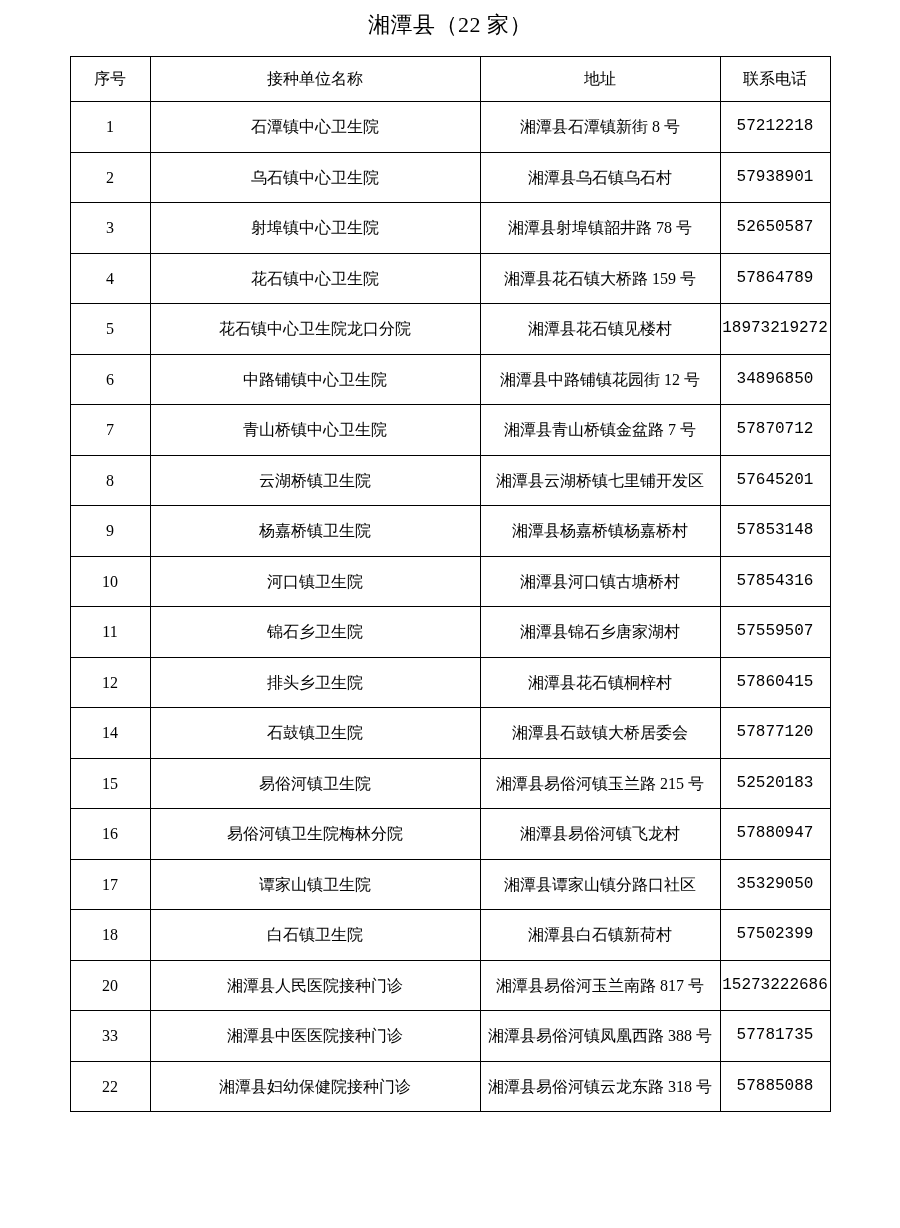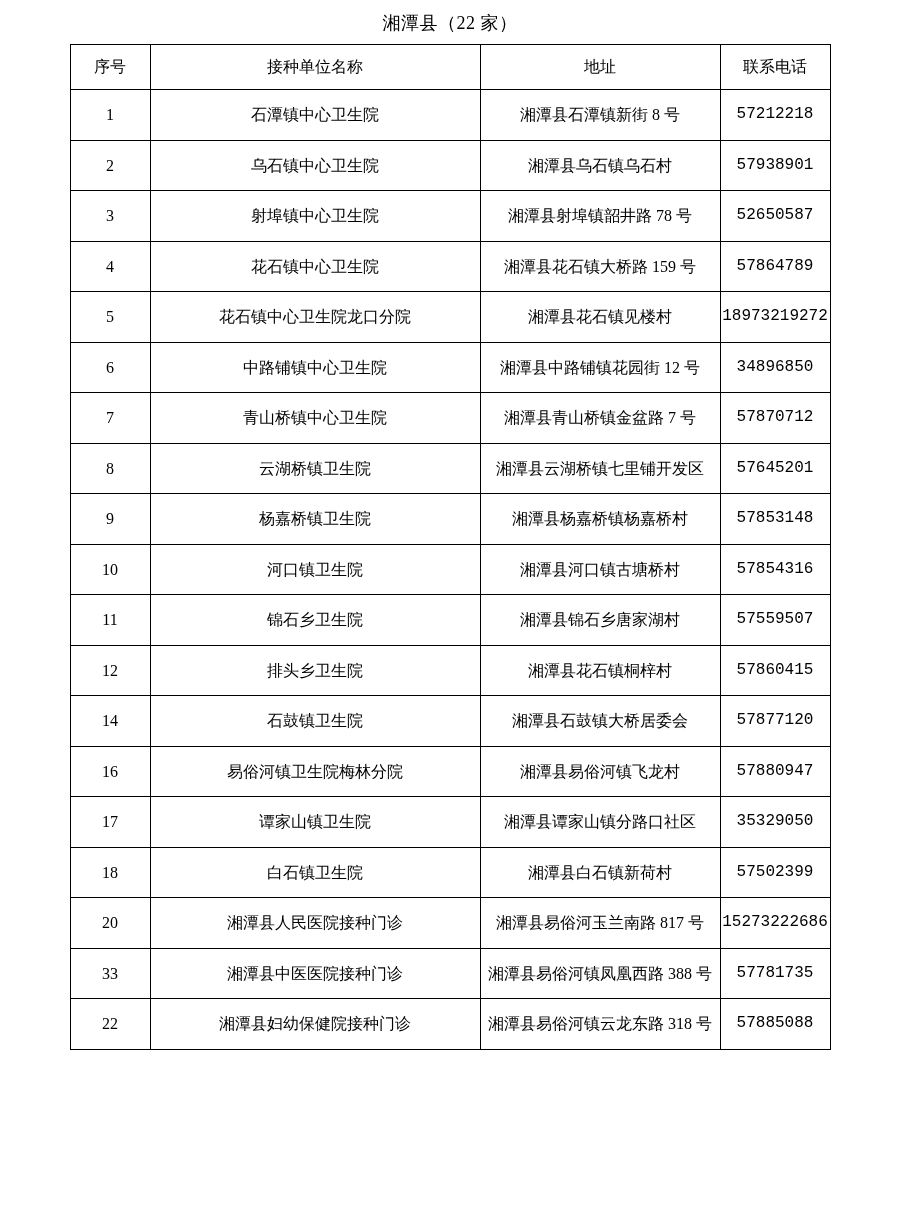--- a/index.html
+++ b/index.html
@@ -16,29 +16,29 @@
     overflow: hidden;
   }
   .page {
     width: 900px;
     height: 1228px;
     box-sizing: border-box;
     padding: 0;
   }
   .doc-title {
     text-align: center;
-    font-size: 18px;
+    font-size: 22px;
     line-height: 1;
     padding-top: 14px;
     padding-bottom: 12px;
     letter-spacing: 0.5px;
   }
   table.vaccination-table {
     border-collapse: collapse;
-    margin: 0 auto;
+    margin: 8px auto;
     width: 760px;
     table-layout: fixed;
   }
   table.vaccination-table th,
   table.vaccination-table td {
     border: 1px solid #000000;
     text-align: center;
     vertical-align: middle;
     font-size: 16px;
     padding: 0;
@@ -155,20 +155,26 @@
         <td class="cell-addr">湘潭县花石镇桐梓村</td>
         <td class="cell-phone">57860415</td>
       </tr>
       <tr>
         <td class="cell-index">14</td>
         <td class="cell-name">石鼓镇卫生院</td>
         <td class="cell-addr">湘潭县石鼓镇大桥居委会</td>
         <td class="cell-phone">57877120</td>
       </tr>
       <tr>
+        <td class="cell-index">15</td>
+        <td class="cell-name">易俗河镇卫生院</td>
+        <td class="cell-addr">湘潭县易俗河镇玉兰路 215 号</td>
+        <td class="cell-phone">52520183</td>
+      </tr>
+      <tr>
         <td class="cell-index">16</td>
         <td class="cell-name">易俗河镇卫生院梅林分院</td>
         <td class="cell-addr">湘潭县易俗河镇飞龙村</td>
         <td class="cell-phone">57880947</td>
       </tr>
       <tr>
         <td class="cell-index">17</td>
         <td class="cell-name">谭家山镇卫生院</td>
         <td class="cell-addr">湘潭县谭家山镇分路口社区</td>
         <td class="cell-phone">35329050</td>

